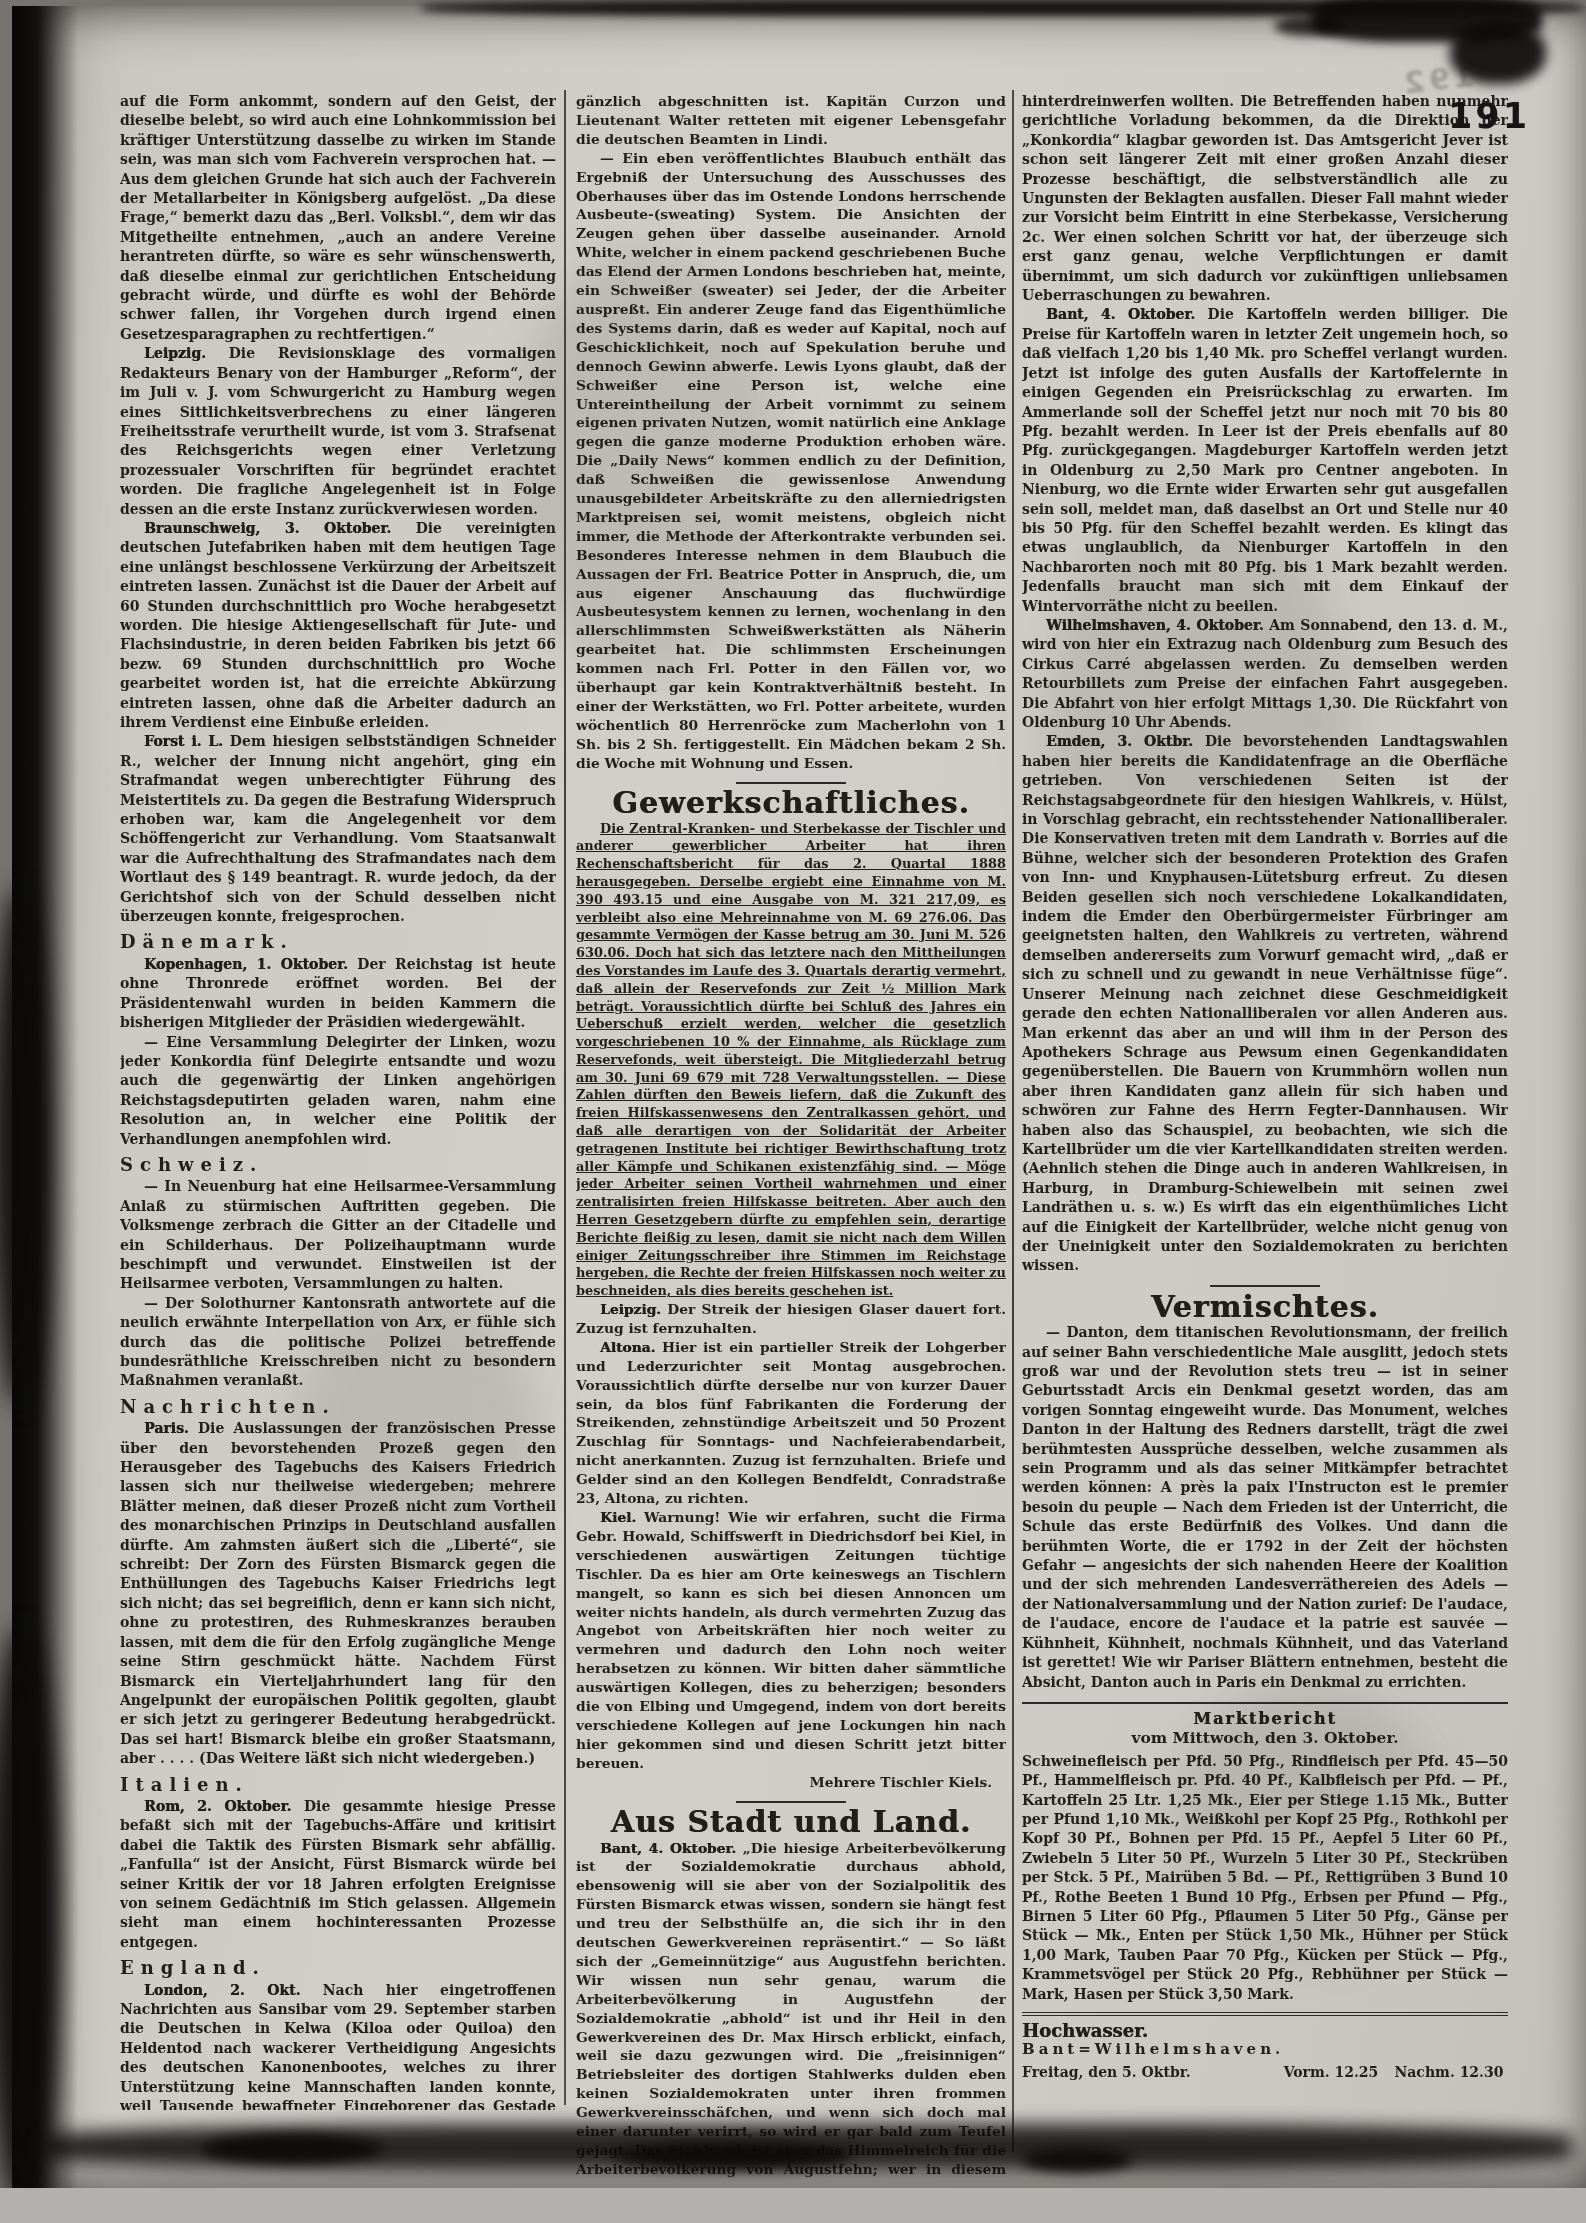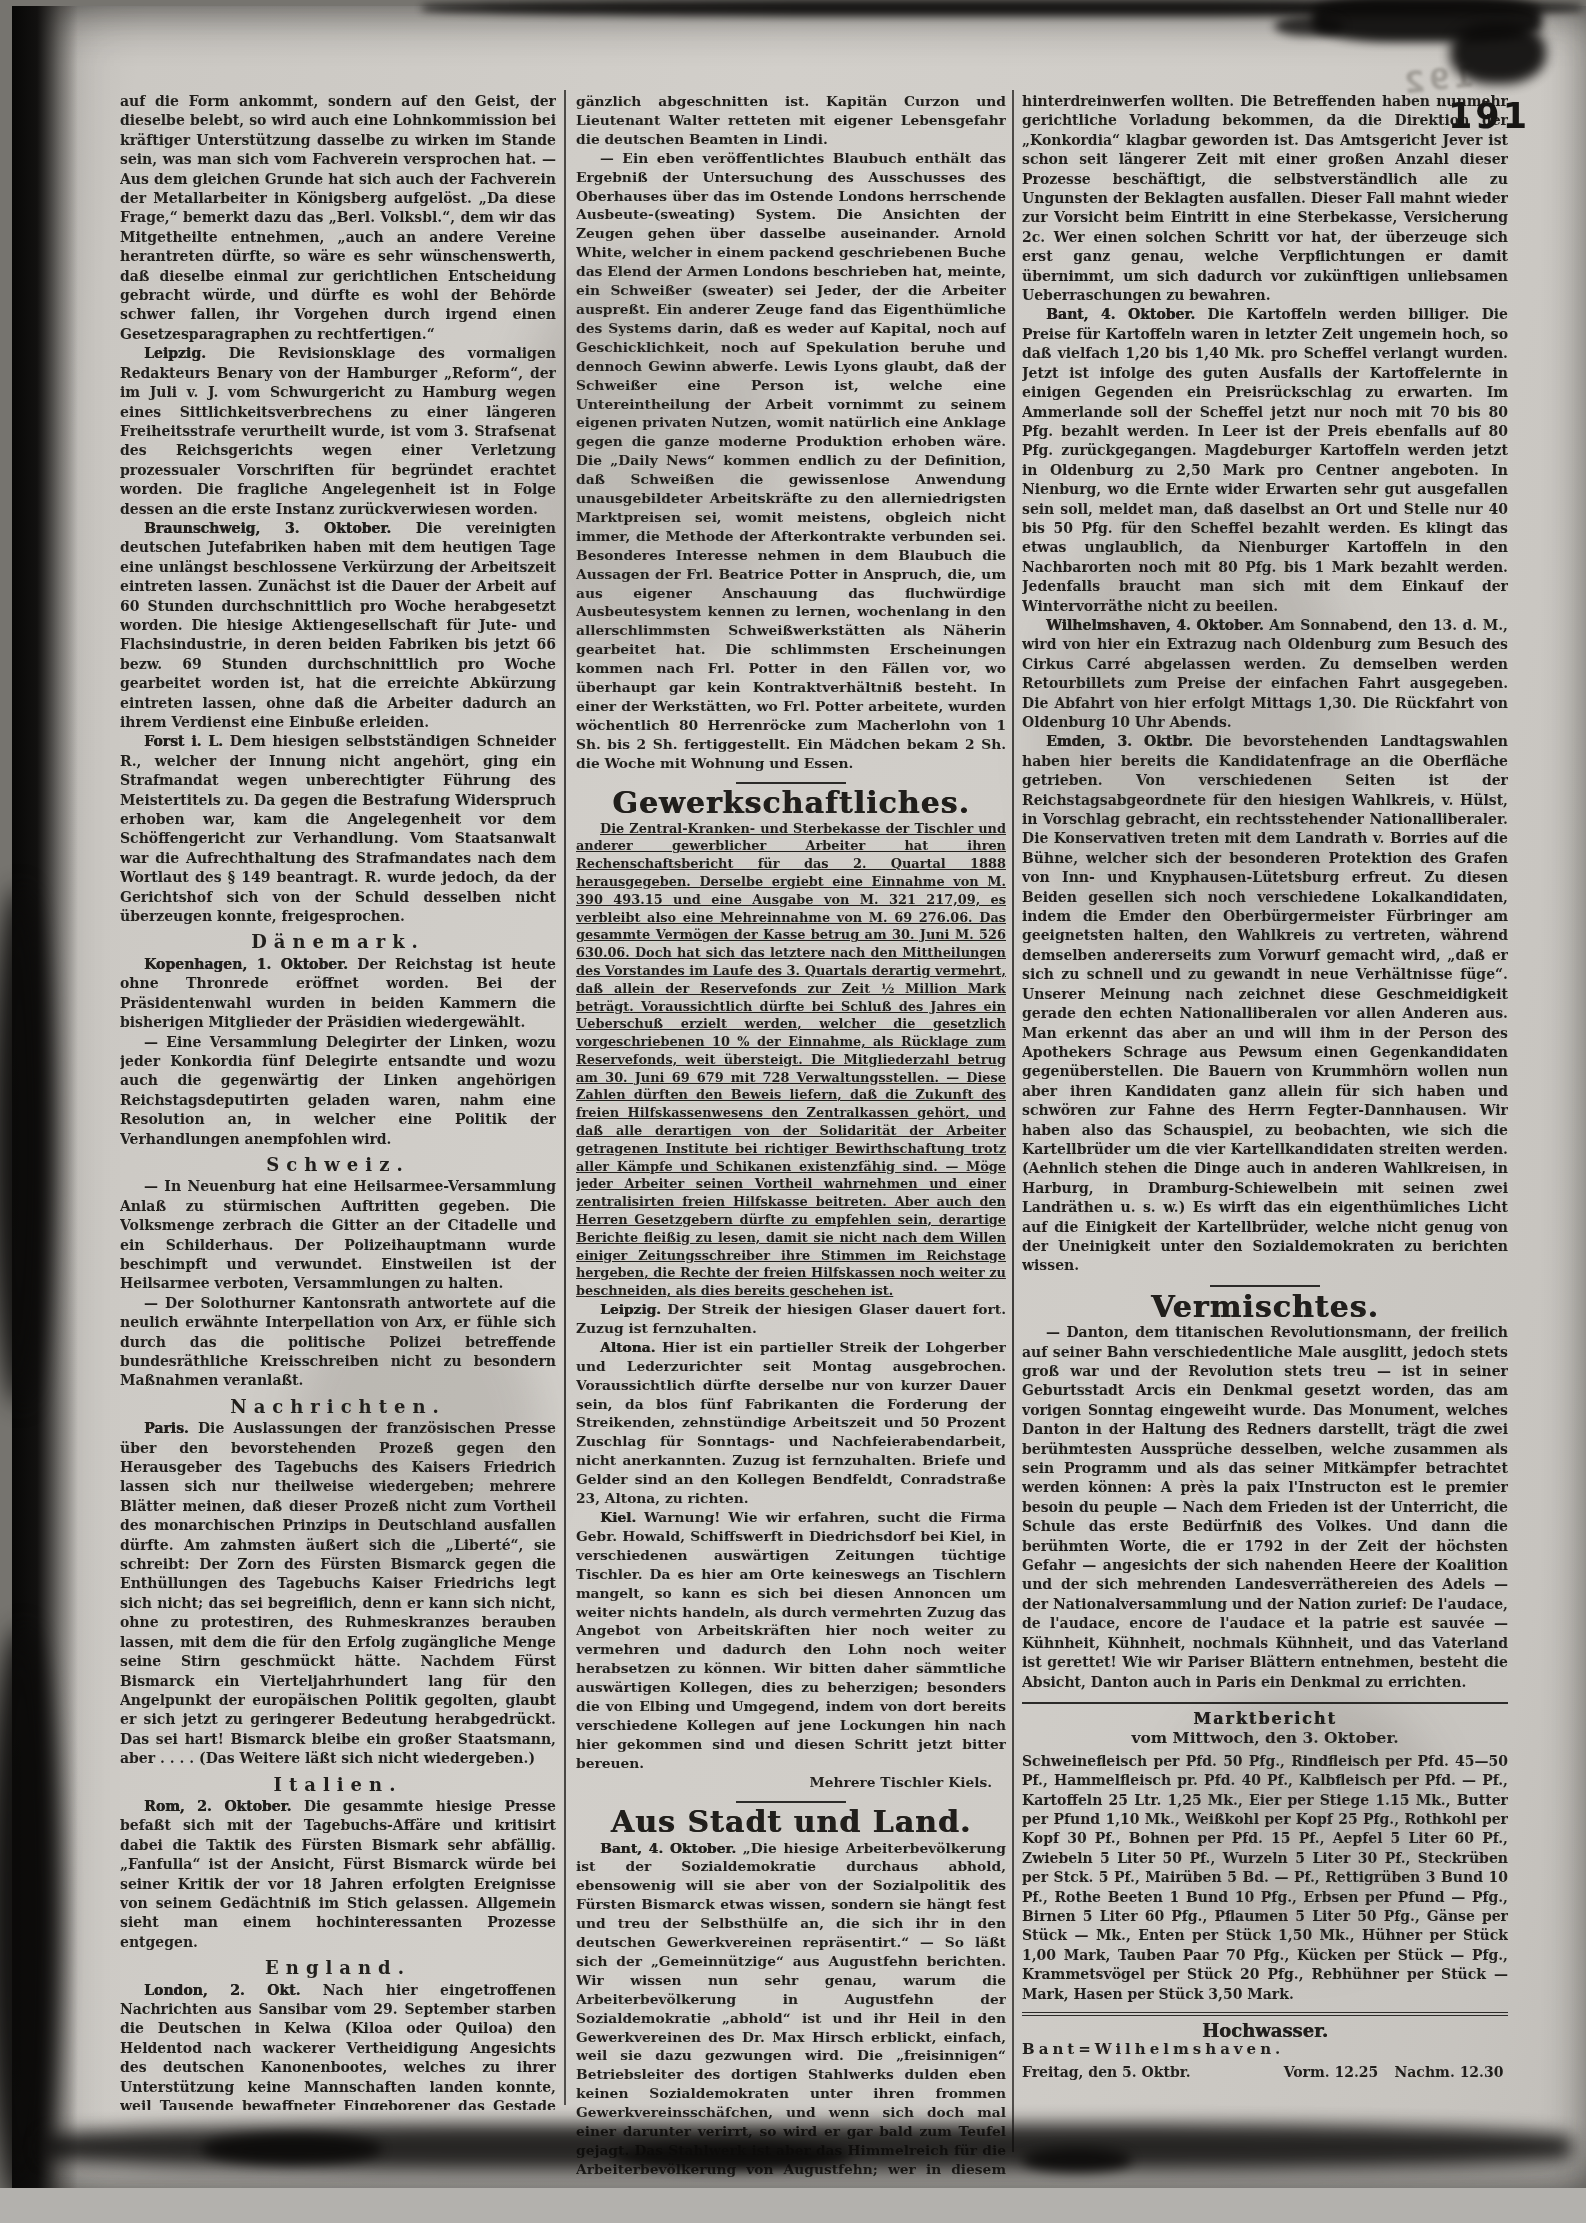--- a/index.html
+++ b/index.html
@@ -32,29 +32,29 @@
   #col-left{left:108px;width:436px;height:2018px;font-size:14px;line-height:19.4px;}
   #col-middle{left:564px;width:430px;height:2085px;font-size:13.8px;line-height:18.9px;}
   #col-right{left:1010px;width:486px;height:1990px;font-size:14px;line-height:19.4px;}
   .vrule{position:absolute;top:84px;width:2px;background:linear-gradient(#34322f,#242321 60%,#3a3835);opacity:.85;}
   #vrule1{left:552px;height:2015px;}
   #vrule2{left:1000px;height:2062px;}
   .col p{margin:0;text-indent:24px;}
   .col p.noind{text-indent:0;}
   .col p.small{font-size:12.9px;line-height:17.8px;text-decoration:underline;}
   .dateline{text-shadow:.5px 0 currentColor;}
-  .chead{text-align:center;font-size:18px;letter-spacing:7px;margin:6px 0 3px;text-indent:0;}
+  .chead{font-size:18px;letter-spacing:7px;margin:6px 0 3px;text-indent:0;}
   .bighead{text-align:center;font-size:30px;letter-spacing:1px;margin:10px 0 7px;text-indent:0;
     text-shadow:.6px 0 currentColor;}
   .divider{width:110px;height:2px;background:#2b2a28;margin:9px auto 8px;}
   .rule{height:2px;background:#2b2a28;margin:10px 0 5px;}
   .thickrule{height:0;border-top:4px double #2b2a28;margin:8px 0 5px;}
   .sub0{text-align:center;font-size:16px;letter-spacing:2px;margin-top:2px;text-shadow:.5px 0 currentColor;}
   .sub1{text-align:center;font-size:15.5px;margin-bottom:4px;}
-  .tsub0{text-align:center;font-size:18px;margin-top:2px;text-shadow:.5px 0 currentColor;}
+  .tsub0{text-align:left;font-size:18px;margin-top:2px;text-shadow:.5px 0 currentColor;}
   .tsub1{text-align:left;font-size:15px;letter-spacing:4px;margin-bottom:3px;}
   .sig{text-align:right;padding-right:14px;text-indent:0;}
   .tide-row{display:flex;}
   .tide-day{flex:1 1 auto;}
   .tide-c{width:118px;text-align:center;flex:0 0 auto;}
   .pagenum{
     position:absolute;left:1436px;top:90px;
     font-family:"DejaVu Sans", sans-serif;font-weight:bold;
     font-size:35px;letter-spacing:3px;color:#17161414;color:#171614;
   }

